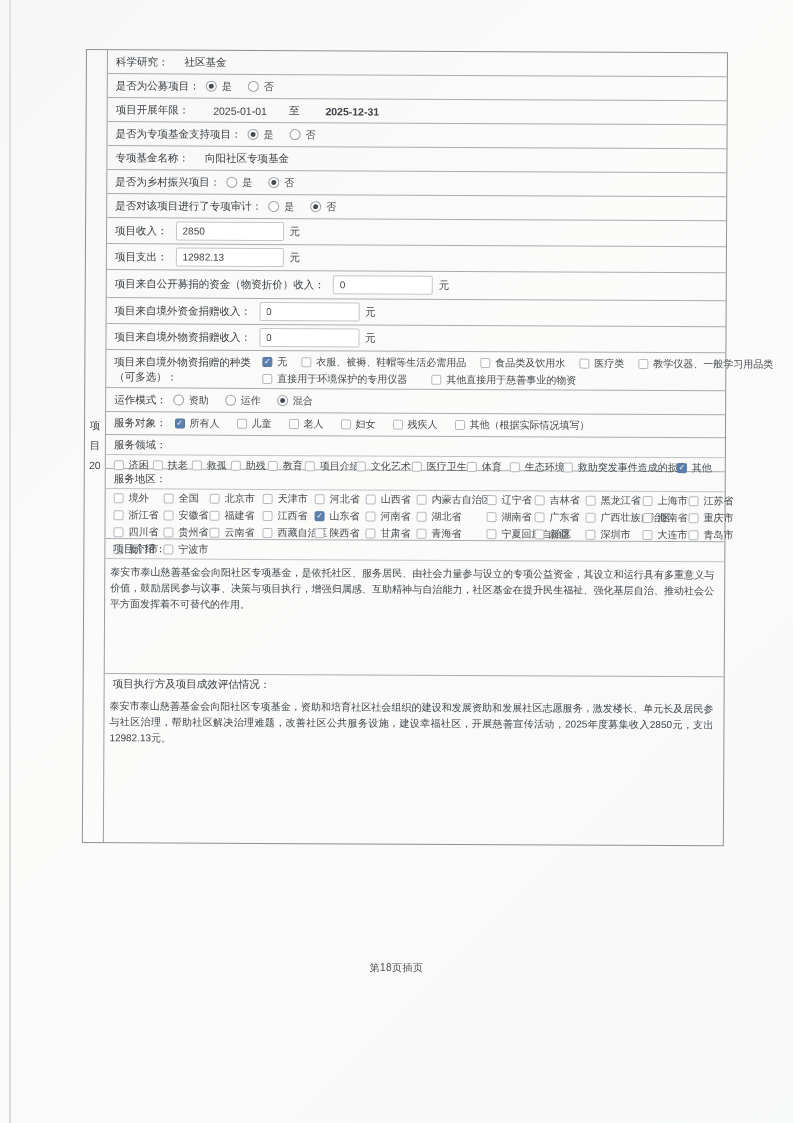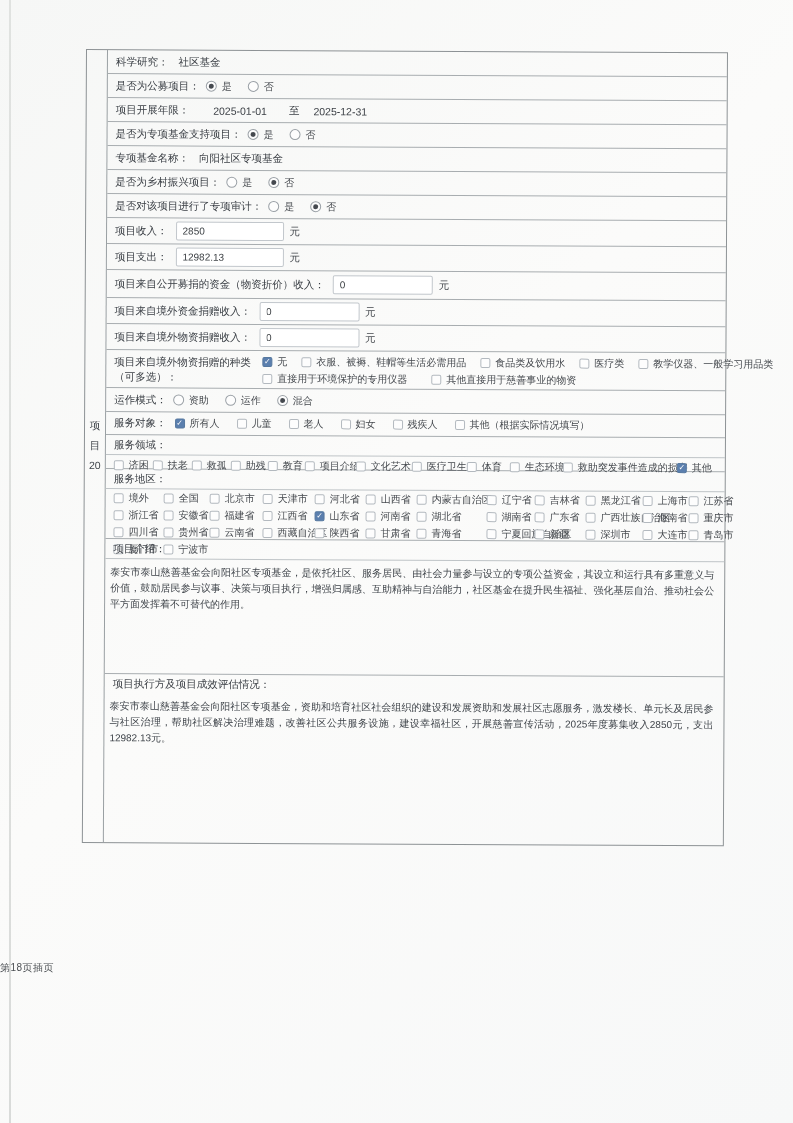--- a/index.html
+++ b/index.html
@@ -18,22 +18,22 @@
   .side { width:21px; border-right:1px solid #9aa0a3; display:flex;
     align-items:center; justify-content:center; }
   .side-label { display:flex; flex-direction:column; align-items:center;
     font-size:10.5px; line-height:1.9; color:#3f444a; }
   .main { flex:1; min-width:0; }
   .row { border-bottom:1px solid #a8adb0; padding:0 8px; display:flex;
     align-items:center; font-size:10.5px; }
   .row:last-child { border-bottom:none; }
   .h24{height:24px} .h26{height:26px} .h28{height:28px}
   .lbl { white-space:nowrap; color:#383d43; }
-  .val { margin-left:10px; color:#3c4046; }
-  .date { margin-left:24px; } .to { margin-left:22px; } .date2 { margin-left:14px; }
+  .val { margin-left:16px; color:#3c4046; }
+  .date { margin-left:24px; } .to { margin-left:22px; } .date2 { margin-left:26px;font-weight:bold; }
   input.inp { height:19px; border:1px solid #c2c7cc; border-radius:2px;
     background:#fff; padding:0 6px; font-size:10px; color:#3c4044;
     margin:0 6px 0 8px; font-family:inherit; outline:none; }
   .w110{width:108px} .w100{width:100px}
   .unit { color:#45494e; }
   
   .rgroup{ display:inline-flex; align-items:center; margin-left:6px; }
   .ropt{ display:inline-flex; align-items:center; margin-right:16px; }
   .radio{ width:11px; height:11px; border:1px solid #9aa0a6; border-radius:50%;
     background:#fdfdfd; margin-right:5px; position:relative; flex:none; }
@@ -58,21 +58,21 @@
   .kline { display:flex; align-items:center; gap:14px; }
   .kline2 { gap:24px; }
   .fields-grid { display:grid; padding:3px 8px 4px;
     grid-template-columns:39px 39px 39px 37px 37px 51px 56px 55px 43px 53px 114px auto; }
   .regions-grid { display:grid; padding:2px 8px 4px; row-gap:3px;
     grid-template-columns:50px 46px 53px 52px 51px 51px 70px 48px 51px 57px 46px auto; }
   .bigrow { display:flex; flex-direction:column; align-items:stretch; }
   .intro-row { height:135px; }
   .eval-row { height:168px; }
   .para { padding:5px 10px 0 5px; font-size:10px; line-height:1.6; color:#3f444a; text-align:justify; }
-  .footer { position:absolute; left:0; top:961px; width:100%; 
+  .footer { position:absolute; left:0; top:961px; width:100%; text-align:center;
     font-size:10px; color:#4a4e52; letter-spacing:.5px; }
 </style>
 </head>
 <body>
 
 <div class="scan-edge"></div>
 
 <div class="sheet">
   <div class="tbl">
 

